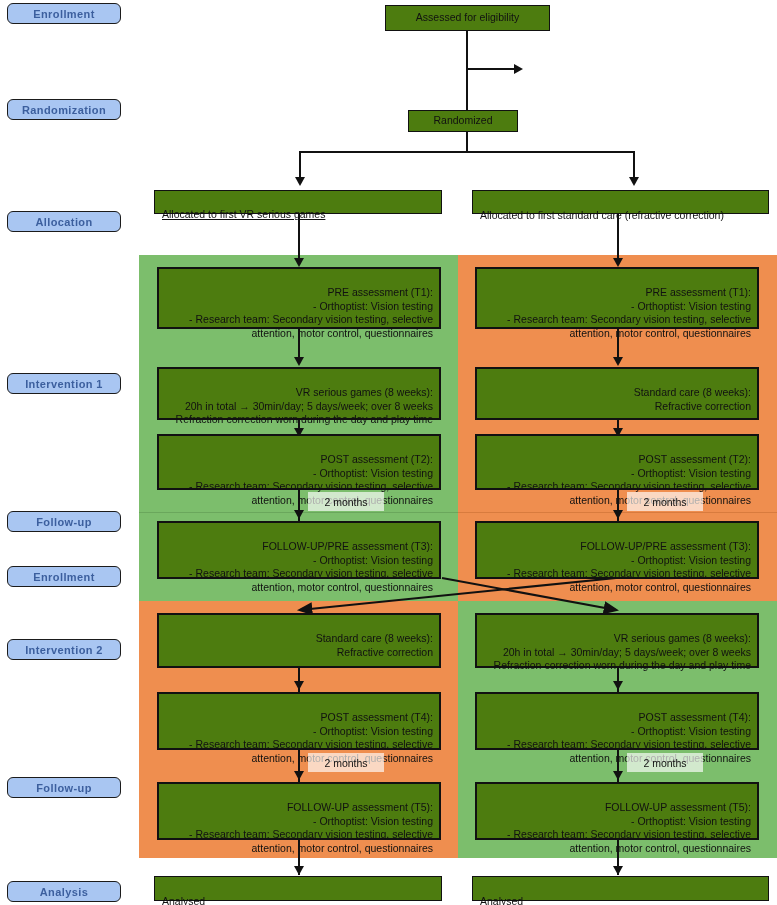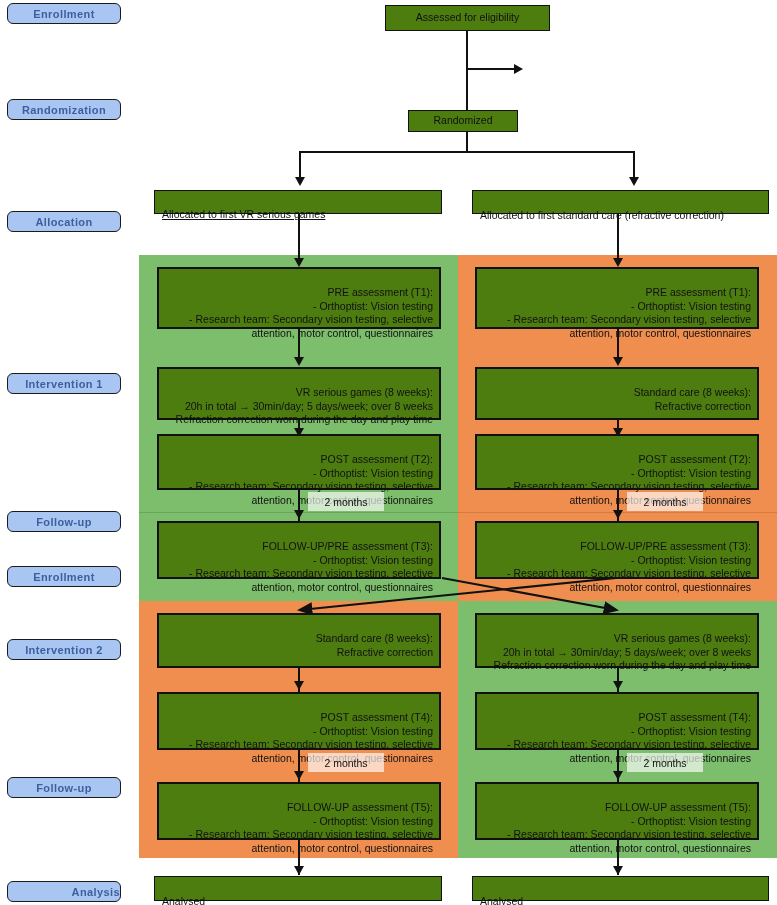--- a/index.html
+++ b/index.html
@@ -137,21 +137,21 @@
     </div>
   <div class="phase-label" style="top:566px;">
       <span>Enrollment</span>
     </div>
   <div class="phase-label" style="top:612px;margin-top:27px;">
       <span>Intervention 2</span>
     </div>
   <div class="phase-label" style="top:777px;">
       <span>Follow-up</span>
     </div>
-  <div class="phase-label" style="top:881px;justify-content:flex-end;">
+  <div class="phase-label" style="top:881px;">
       <span>Analysis</span>
     </div>
 
   <div class="node center" style="left:383px; top:5px; width:165px; height:26px;">
     <span>Assessed for eligibility</span>
   </div>
 
 
   <div class="line vline" style="left:464px; top:31px; width:2px; height:79px;"></div>
 

